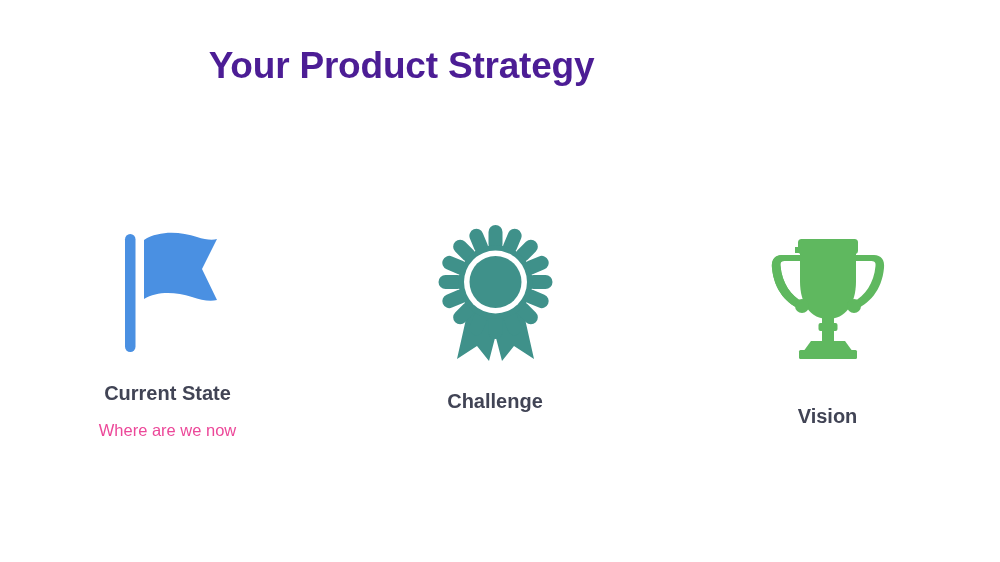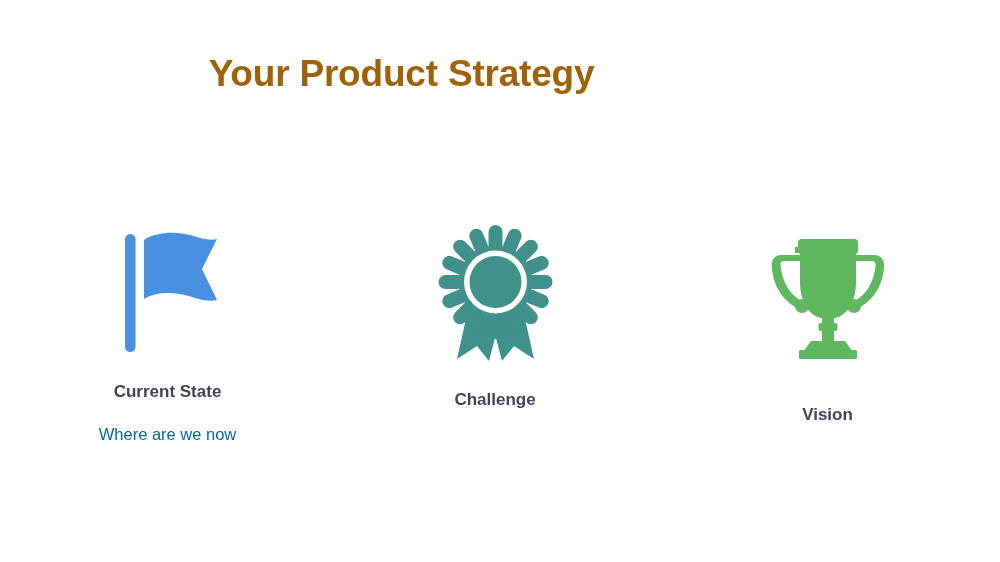--- a/index.html
+++ b/index.html
@@ -23,24 +23,23 @@
   }
 
   .slide-title {
     position: absolute;
     top: 44px;
     left: 0;
     width: 803px;
     text-align: center;
     font-size: 37px;
     font-weight: bold;
-    color: #a16207;
+    color: #4c1d95;
     letter-spacing: -0.2px;
     line-height: 1.2;
-    margin-top: 8px;
   }
 
   .columns {
     position: absolute;
     top: 216px;
     left: 0;
     width: 1000px;
     display: flex;
     flex-direction: row;
     align-items: flex-start;
@@ -61,32 +60,32 @@
   .icon-box {
     display: flex;
     align-items: flex-end;
     justify-content: center;
   }
   .icon-flag    { height: 145px; }
   .icon-rosette { height: 150px; }
   .icon-trophy  { height: 145px; }
 
   .col-heading {
-    font-size: 17px;
+    font-size: 20px;
     font-weight: bold;
     color: #414455;
     text-align: center;
     line-height: 1.25;
-    margin: 18px;
+    margin: 10px;
   }
 
   .col-sub {
     font-size: 16.5px;
     font-weight: normal;
-    color: #0369a1;
+    color: #ec4899;
     text-align: center;
     line-height: 1.42;
     margin: 3px 0 0 0;
     white-space: pre-line;
   }
 
   .col-current .col-heading  { margin-top: 20px; }
   .col-challenge .col-heading{ margin-top: 23px; }
   .col-vision .col-heading   { margin-top: 20px; }
 </style>

